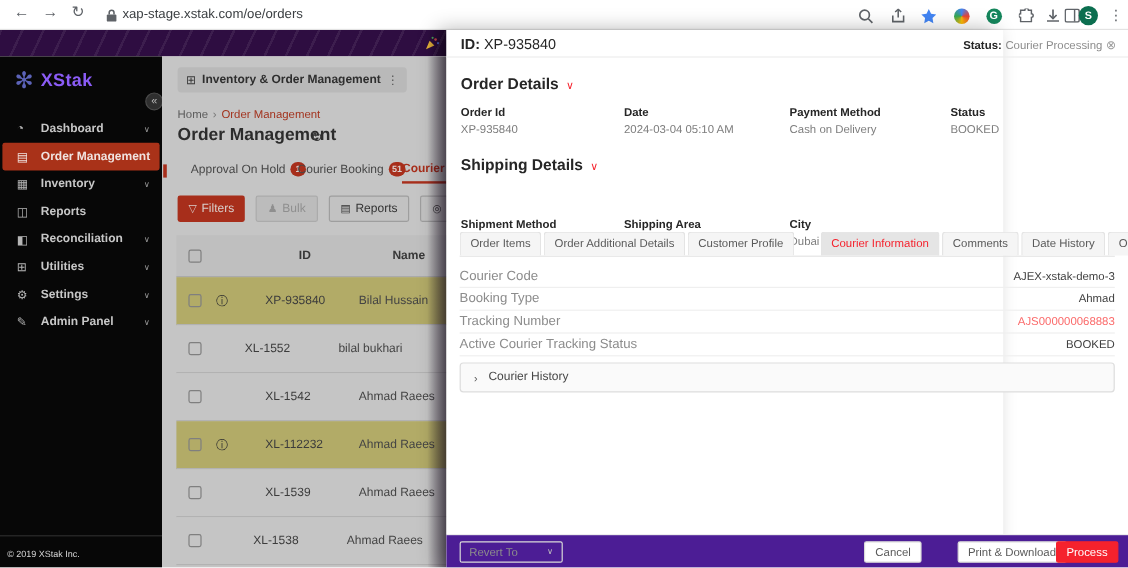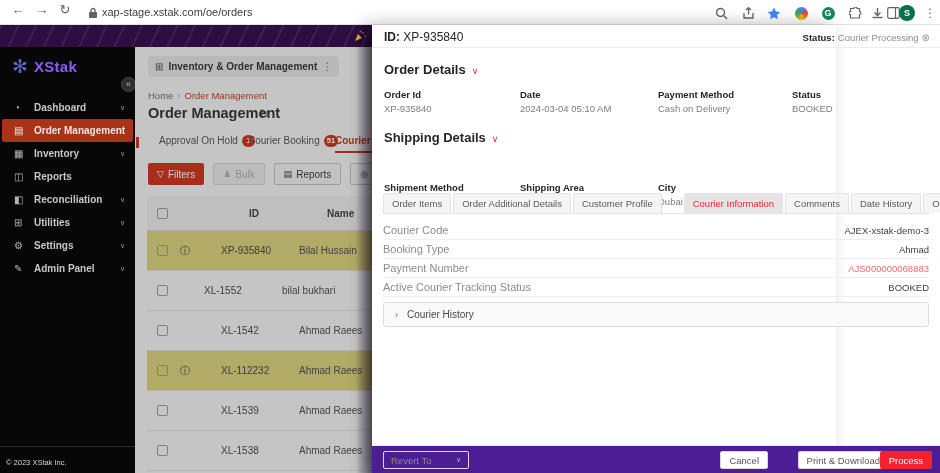--- a/index.html
+++ b/index.html
@@ -223,21 +223,21 @@
         <span class="lbl">Settings</span>
         <span class="chev">∨</span>
       </div>
       <div class="mi">
         <span class="ico">✎</span>
         <span class="lbl">Admin Panel</span>
         <span class="chev">∨</span>
       </div>
     </div>
     <div class="sb-footer">
-      <span>© 2023 XStak Inc.</span>
+      <span>© 2019 XStak Inc.</span>
     </div>
   </div>
 
   <div class="mid">
     <div class="chip">
       <span class="gico">⊞</span>
       <span class="clbl">Inventory &amp; Order Management</span>
       <span class="cmore">⋮</span>
     </div>
     <div class="crumb">
@@ -305,21 +305,21 @@
       </div>
       <div class="trow">
         <span class="cb"></span>
         <span class="noinfo"></span>
         <span class="cid" style="margin-left:27px">XL-1539</span>
         <span class="cname">Ahmad Raees</span>
       </div>
       <div class="trow">
         <span class="cb"></span>
         <span class="noinfo"></span>
-        <span class="cid" style="margin-left:27px">XL-1538</span>
+        <span class="cid" style="margin-left:17px">XL-1538</span>
         <span class="cname">Ahmad Raees</span>
       </div>
     </div>
     <div class="mid-shadow"></div>
   </div>
 
   <div class="drawer">
     <div class="dheader">
       <div class="did">
         <b>ID:</b>
@@ -386,21 +386,21 @@
     <div class="crows">
       <div class="crow">
         <span class="cl">Courier Code</span>
         <span class="cv">AJEX-xstak-demo-3</span>
       </div>
       <div class="crow">
         <span class="cl">Booking Type</span>
         <span class="cv">Ahmad</span>
       </div>
       <div class="crow">
-        <span class="cl">Payment Number</span>
+        <span class="cl">Tracking Number</span>
         <span class="cv link">AJS000000068883</span>
       </div>
       <div class="crow">
         <span class="cl">Active Courier Tracking Status</span>
         <span class="cv">BOOKED</span>
       </div>
     </div>
 
     <div class="chist">
       <span class="hch">›</span>

